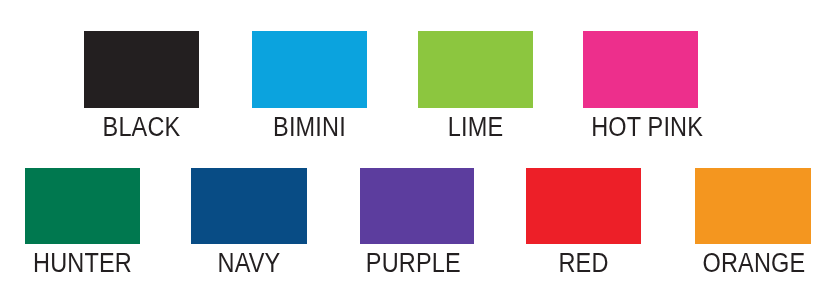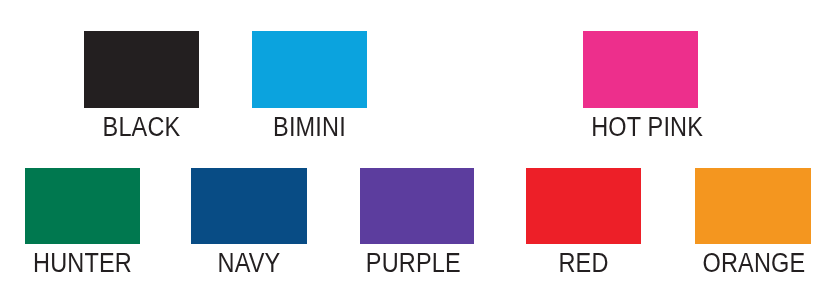--- a/index.html
+++ b/index.html
@@ -59,20 +59,24 @@
 <div id="color-chart" style="width: 817px; height: 290px; background: rgb(255, 255, 255);">
   <div class="swatch-row" id="swatch-row-1">
       <div class="swatch-cell" style="left: 84px; width: 115px; height: 146px;">
         <div class="swatch-chip" style="top: 31px; width: 115px; height: 77px; background: rgb(35, 31, 32);"></div>
         <div class="swatch-label" style="top: 112px; color: rgb(35, 31, 32);">BLACK</div>
       </div>
       <div class="swatch-cell" style="left: 252px; width: 115px; height: 146px;">
         <div class="swatch-chip" style="top: 31px; width: 115px; height: 77px; background: rgb(11, 163, 222);"></div>
         <div class="swatch-label" style="top: 112px; color: rgb(35, 31, 32);">BIMINI</div>
       </div>
+      <div class="swatch-cell" style="left: 418px; width: 115px; height: 146px;">
+        <div class="swatch-chip" style="top: 31px; width: 115px; height: 77px; background: rgb(140, 198, 63);"></div>
+        <div class="swatch-label" style="top: 112px; color: rgb(35, 31, 32);">LIME</div>
+      </div>
       <div class="swatch-cell" style="left: 583px; width: 126px; height: 146px;">
         <div class="swatch-chip" style="top: 31px; width: 115px; height: 77px; background: rgb(237, 47, 140);"></div>
         <div class="swatch-label" style="top: 112px; color: rgb(35, 31, 32);">HOT PINK</div>
       </div>
     </div>
   <div class="swatch-row" id="swatch-row-2">
       <div class="swatch-cell" style="left: 9px; width: 115px; height: 132px;">
         <div class="swatch-chip" style="top: 18px; width: 115px; height: 76px; background: rgb(0, 120, 79);"></div>
         <div class="swatch-label" style="top: 98px; color: rgb(35, 31, 32);">HUNTER</div>
       </div>

